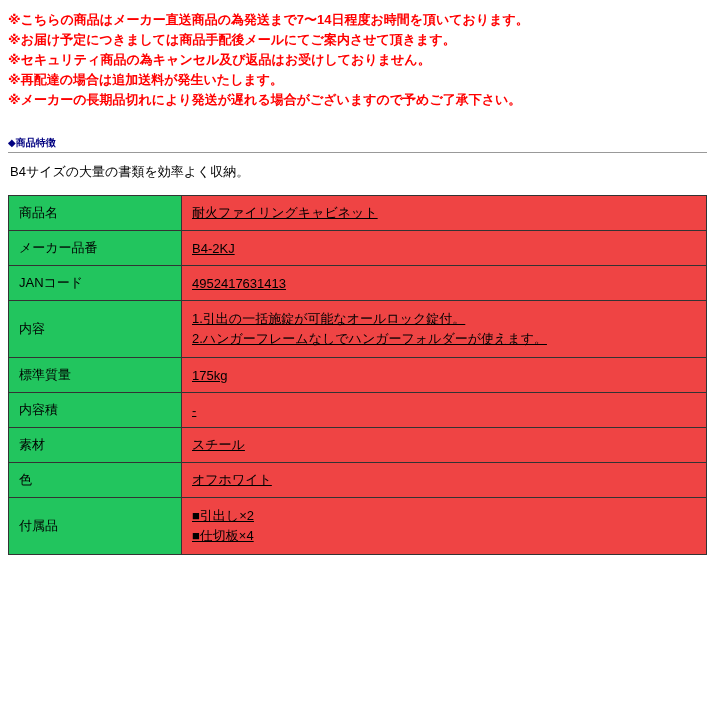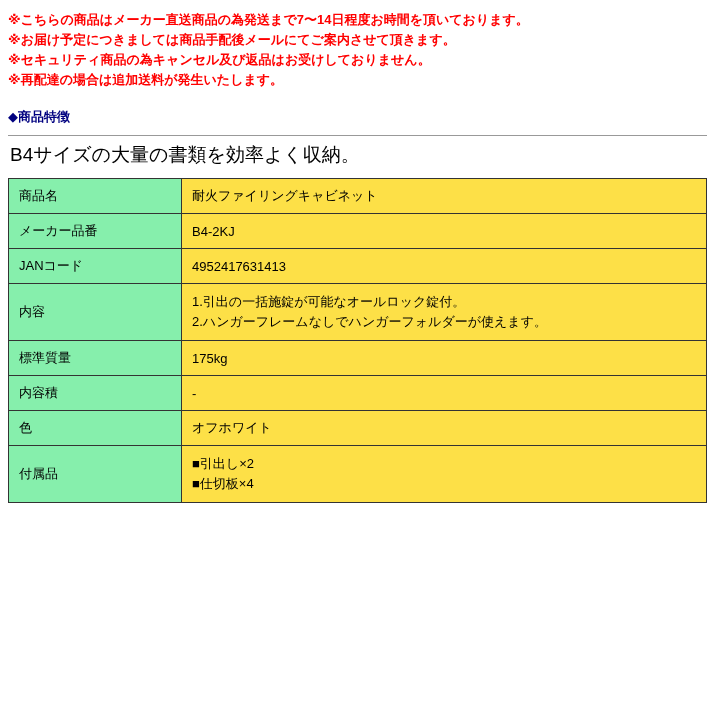--- a/index.html
+++ b/index.html
@@ -11,84 +11,86 @@
   }
   .page {
     width: 715px;
     min-height: 715px;
     box-sizing: border-box;
     padding: 10px 8px 8px 8px;
     background: #ffffff;
   }
   
   .notices {
-    margin-bottom: 18px;
+    margin-bottom: 26px;
   }
   .notice-line {
     color: #ff0000;
     font-weight: bold;
     font-size: 13px;
     line-height: 20px;
     white-space: nowrap;
     overflow: hidden;
   }
   
   .section-heading {
     color: #000080;
     font-weight: bold;
-    font-size: 13px;
-    padding-bottom: 9px;
+    font-size: 10px;
+    padding-bottom: 2px;
     border-bottom: 1px solid #999999;
     margin: 16px 0 10px 0;
   }
   .feature-text {
-    font-size: 19px;
+    font-size: 13px;
     line-height: 18px;
     margin: 8px 0 14px 2px;
   }
   
   table.spec-table {
     width: 699px;
     border-collapse: collapse;
     font-size: 13px;
     margin-top: 8px;
   }
   table.spec-table th,
   table.spec-table td {
     border: 1px solid #333333;
     padding: 8px 10px;
     text-align: left;
     vertical-align: middle;
     font-weight: normal;
   }
   table.spec-table th {
-    background: #86efac;
+    background: #22c55e;
     width: 152px;
   }
   table.spec-table td {
-    background: #fde047;
+    background: #ef4444;
+    text-decoration: underline;
   }
   td.multiline div {
     line-height: 20px;
   }
   tr.tall td, tr.tall th {
     padding-top: 12px;
     padding-bottom: 12px;
   }
 </style>
 </head>
 <body>
 
 <div class="page">
 
   <div class="notices">
     <div class="notice-line">※こちらの商品はメーカー直送商品の為発送まで7〜14日程度お時間を頂いております。</div>
     <div class="notice-line">※お届け予定につきましては商品手配後メールにてご案内させて頂きます。</div>
     <div class="notice-line">※セキュリティ商品の為キャンセル及び返品はお受けしておりません。</div>
     <div class="notice-line">※再配達の場合は追加送料が発生いたします。</div>
+    <div class="notice-line">※メーカーの長期品切れにより発送が遅れる場合がございますので予めご了承下さい。</div>
   </div>
 
   <div class="section-heading">◆商品特徴</div>
   <div class="feature-text">B4サイズの大量の書類を効率よく収納。</div>
 
 
   <table class="spec-table">
     <tbody>
       <tr>
         <th>商品名</th>
@@ -111,20 +113,24 @@
       </tr>
       <tr>
         <th>標準質量</th>
         <td>175kg</td>
       </tr>
       <tr>
         <th>内容積</th>
         <td>-</td>
       </tr>
       <tr>
+        <th>素材</th>
+        <td>スチール</td>
+      </tr>
+      <tr>
         <th>色</th>
         <td>オフホワイト</td>
       </tr>
       <tr>
         <th>付属品</th>
         <td class="multiline">
           <div>■引出し×2</div>
           <div>■仕切板×4</div>
         </td>
       </tr>

